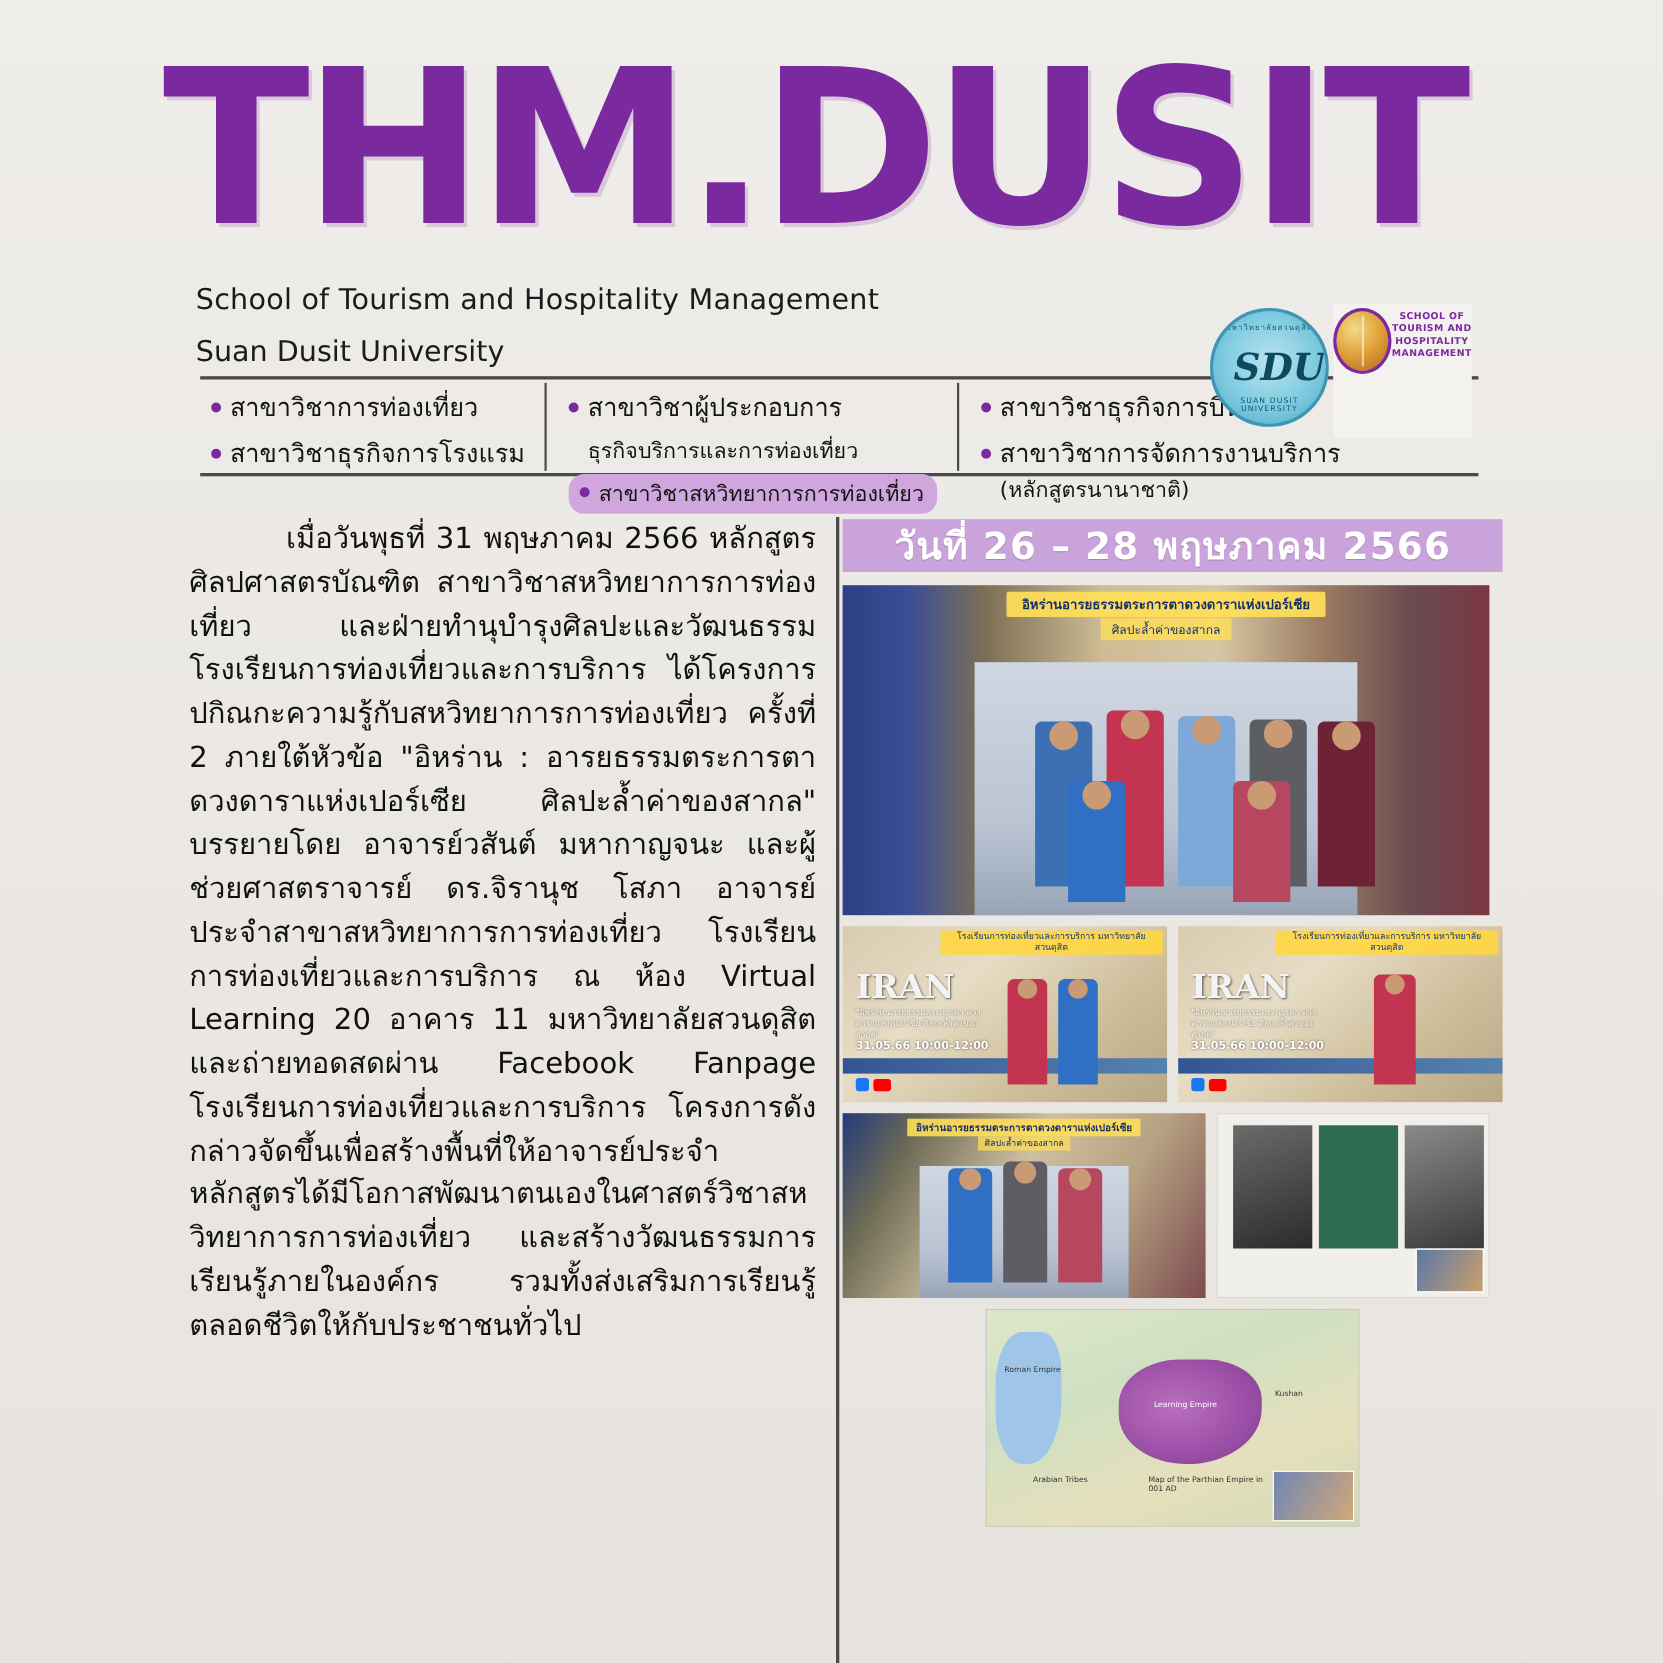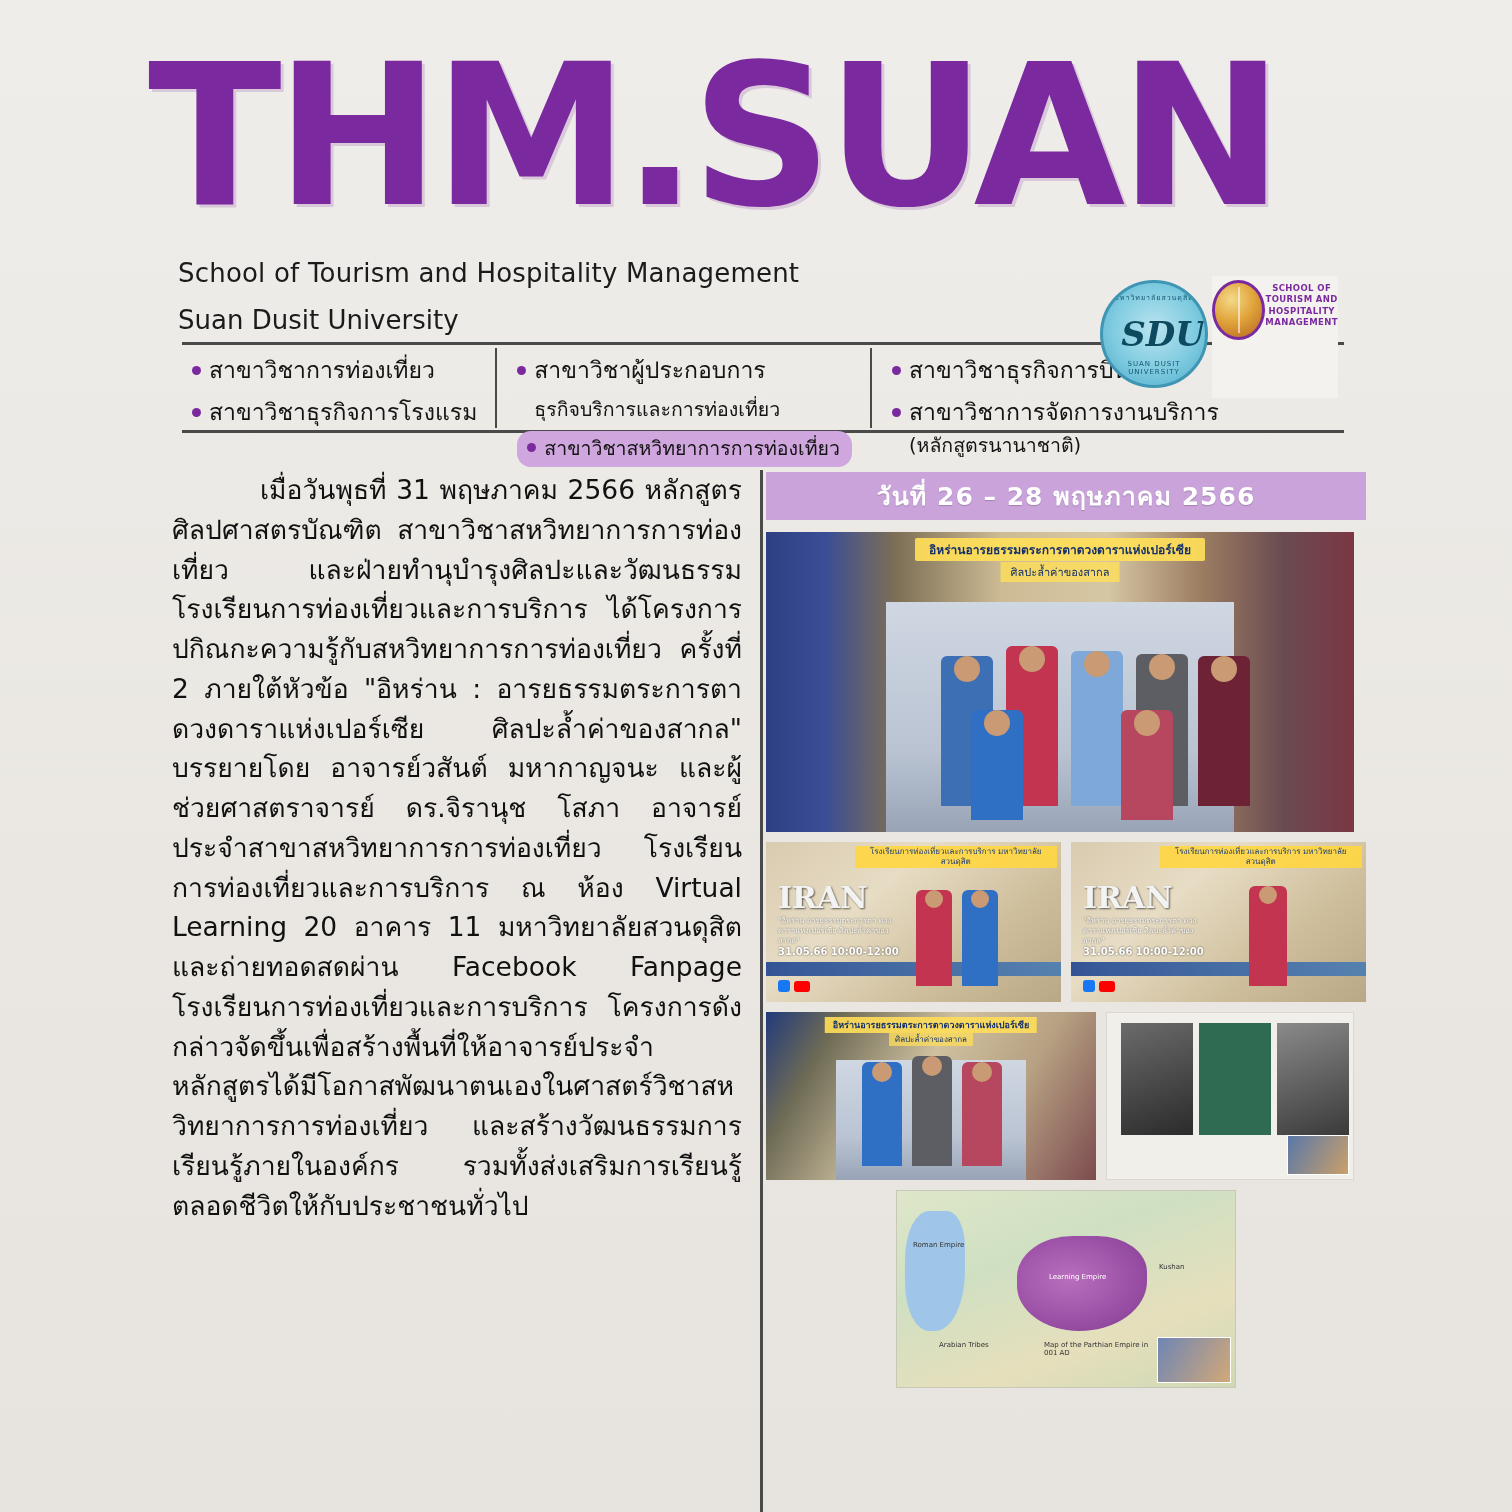--- a/index.html
+++ b/index.html
@@ -177,21 +177,21 @@
   
   .right-col {
     position: absolute;
     left: 766px; top: 472px;
     width: 600px;
   }
   .date-bar {
     width: 600px; height: 48px;
     background: #c9a3da;
     color: #ffffff;
-    font-size: 25px;
+    font-size: 34px;
     display: flex; align-items: center; justify-content: center;
     letter-spacing: 1px;
     font-weight: 600;
     text-shadow: 0 1px 1px rgba(0,0,0,.2);
   }
 
   .photo { position: relative; overflow: hidden; }
 
   
   .p-main {
@@ -308,21 +308,21 @@
     position: absolute; right: 4px; bottom: 4px; width: 74px; height: 46px;
     background: linear-gradient(120deg,#6f86b4,#d2a878);
     border: 1px solid #fff;
   }
 </style>
 </head>
 <body>
 
 <div class="page">
 
-  <div class="masthead">THM.SUAN</div>
+  <div class="masthead">THM.DUSIT</div>
   <div class="sub1">School of Tourism and Hospitality Management</div>
   <div class="sub2">Suan Dusit University</div>
 
   <div class="hrule"></div>
   <div class="hrule-bottom"></div>
 
   <div class="majors">
     <div class="major-col">
       <div class="major-line">
         <span class="bullet"></span>

